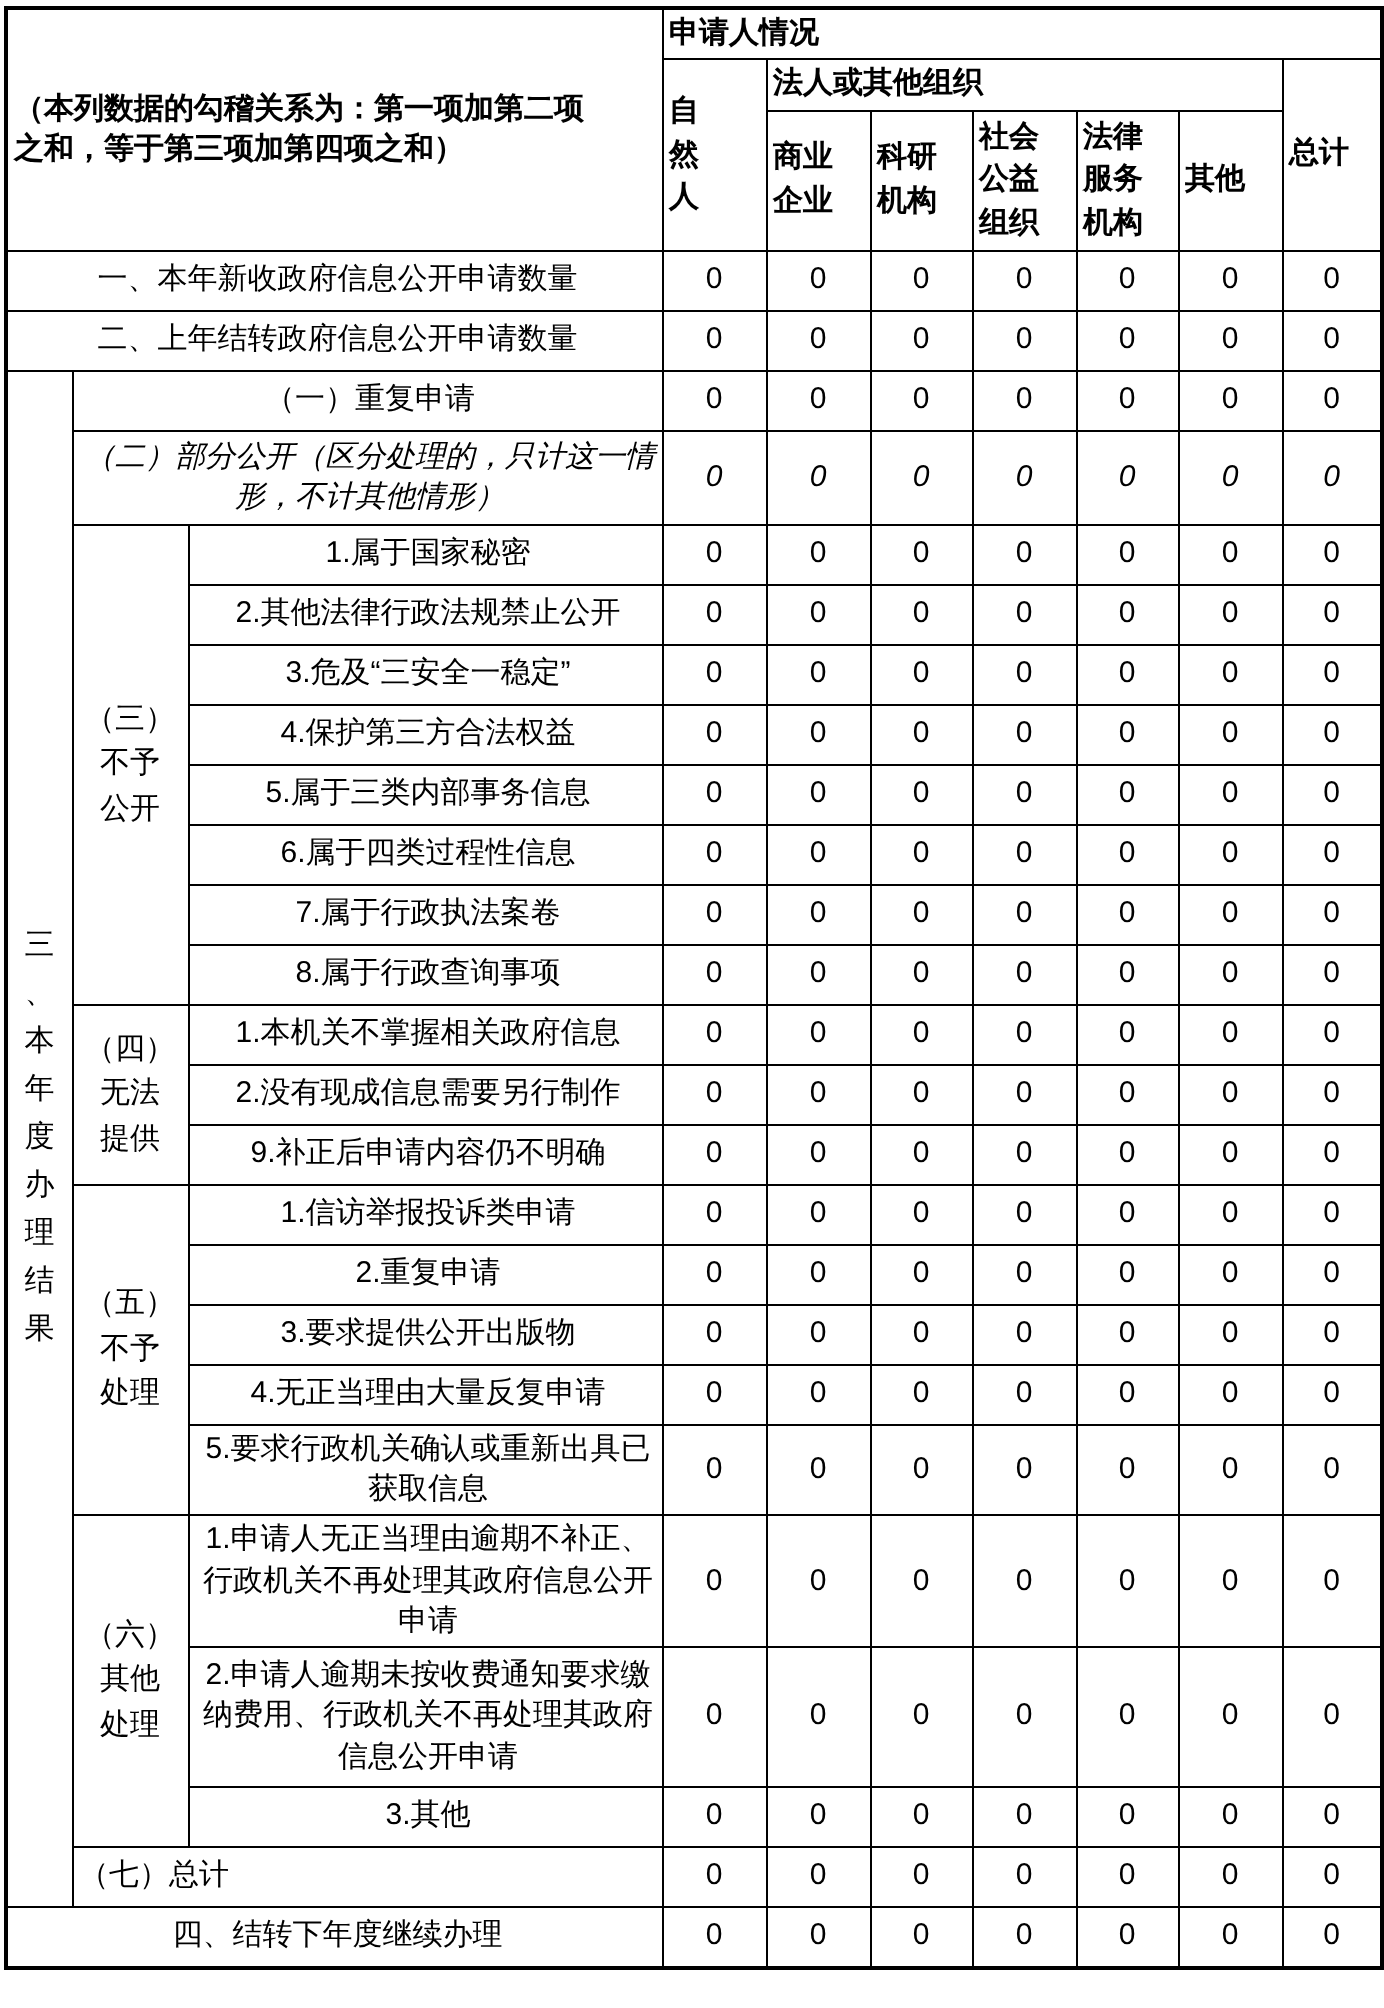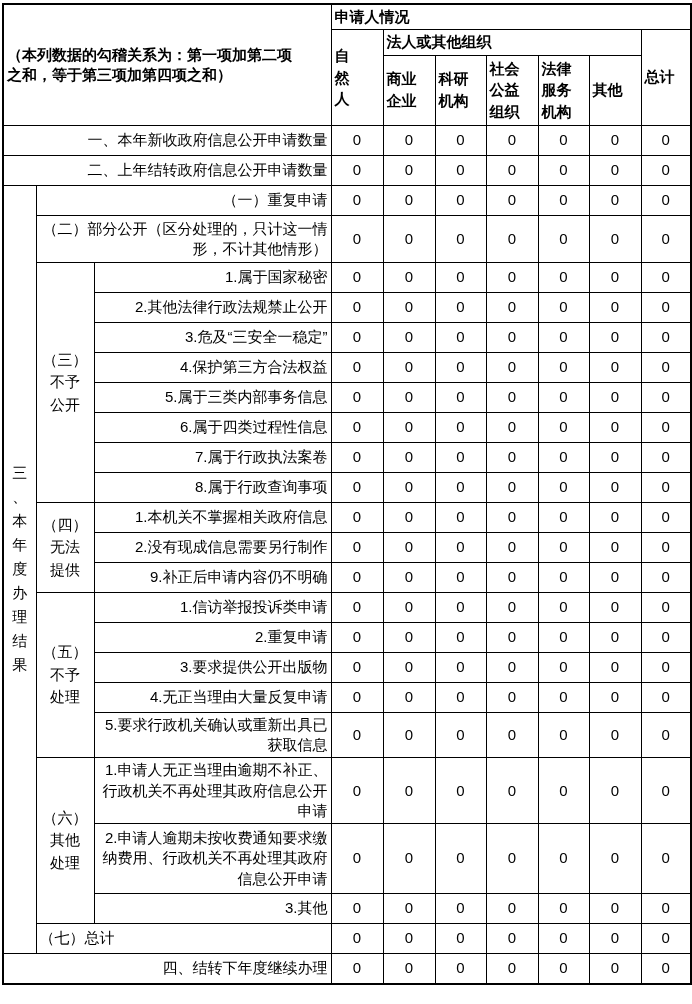--- a/index.html
+++ b/index.html
@@ -22,30 +22,30 @@
     font-size:15px;
     line-height:1.35;
     padding:2px 3px;
     overflow:hidden;
     vertical-align:middle;
     word-break:break-all;
   }
   .bold{font-weight:bold;}
   .center{text-align:left;}
   .pre{white-space:pre-line;}
-  .label{text-align:right;padding-left:6px;}
+  .label{text-align:center;padding-left:6px;}
   .group{text-align:center;padding:1px;line-height:1.5;}
   .vsec{text-align:center;line-height:1.6;padding:1px;}
   .subhead{line-height:1.45;}
   td.v{text-align:center;}
   tr.hh1{height:22px;}
   tr.hh2{height:25px;}
   tr.hh3{height:70px;}
   tr.std{height:30px;}
-  tr.h47{height:47px;}
+  tr.h47{height:47px;font-style:italic;}
   tr.h42{height:42px;}
   tr.h63{height:63px;}
   tr.h70{height:70px;padding-left:24px;}
 </style>
 </head>
 <body>
 
 <table class="report">
   <colgroup>
     <col style="width:33px">

